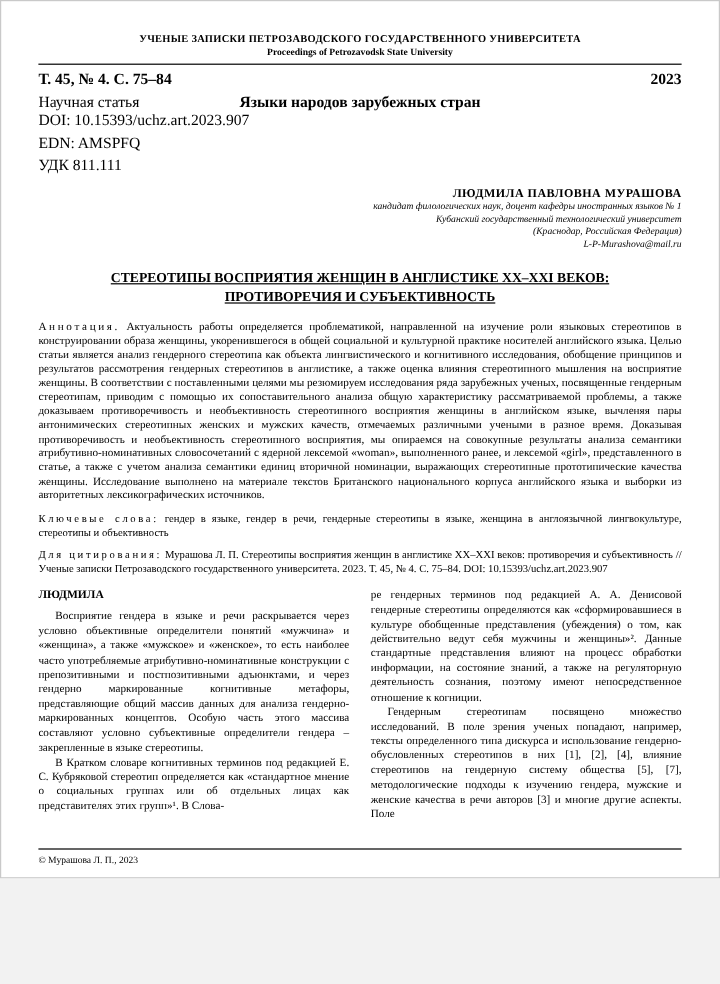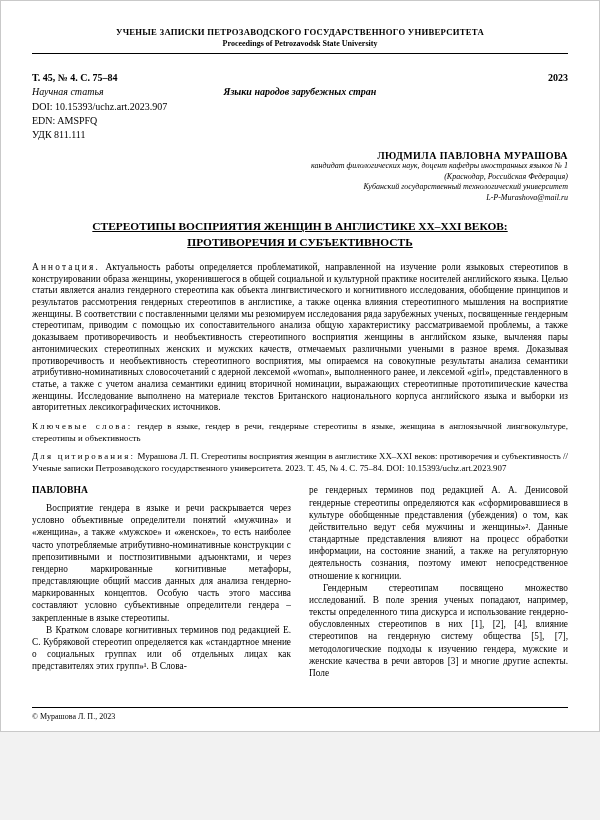--- a/index.html
+++ b/index.html
@@ -9,23 +9,23 @@
     border:1px solid #c9c9c9;
     padding:26px 31px;
     position:relative;
     font-family:"Liberation Serif", serif;
   }
   
   .journal-ru { text-align:center; font-weight:bold; font-size:8.7px; letter-spacing:0.25px; }
   .journal-en { text-align:center; font-weight:bold; font-size:8px; margin-top:2px; }
   .rule { border-top:1.2px solid #000; margin-top:5px; }
   
-  .meta { margin-top:18px; font-size:10px; }
+  .meta { margin-top:4px; font-size:13px; }
   .meta-row1 { display:flex; justify-content:space-between; font-weight:bold; }
-  .meta-row2 { position:relative; margin-top:3px; height:12px;font-style:italic; }
+  .meta-row2 { position:relative; margin-top:3px; height:12px; }
   .meta-row2 .article-type { position:absolute; left:0; }
   .meta-row2 .section { position:absolute; left:0; right:0; text-align:center; font-weight:bold; }
   .meta-line { margin-top:3px; }
   
   .author { margin-top:10px; text-align:right; }
   .author-name { font-weight:bold; font-size:10px; letter-spacing:0.4px; }
   .author-info { font-style:italic; font-size:8px; line-height:1.32; max-width:300px; margin-left:auto; }
   
   .title { text-align:center; font-weight:bold; font-size:11.4px; line-height:1.35; margin:16px 18px 12px;text-decoration:underline; }
   
@@ -64,22 +64,22 @@
       <span class="section">Языки народов зарубежных стран</span>
     </div>
     <div class="meta-line">DOI: 10.15393/uchz.art.2023.907</div>
     <div class="meta-line">EDN: AMSPFQ</div>
     <div class="meta-line">УДК 811.111</div>
   </div>
 
   <div class="author">
     <div class="author-name">ЛЮДМИЛА ПАВЛОВНА МУРАШОВА</div>
     <div class="author-info">кандидат филологических наук, доцент кафедры иностранных языков № 1</div>
+    <div class="author-info">Кубанский государственный технологический университет</div>
     <div class="author-info">(Краснодар, Российская Федерация)</div>
-    <div class="author-info">Кубанский государственный технологический университет</div>
     <div class="author-info">L-P-Murashova@mail.ru</div>
   </div>
 
   <h1 class="title">СТЕРЕОТИПЫ ВОСПРИЯТИЯ ЖЕНЩИН В АНГЛИСТИКЕ XX–XXI ВЕКОВ: ПРОТИВОРЕЧИЯ И СУБЪЕКТИВНОСТЬ</h1>
 
   <p class="abstract">
     <span class="spaced">Аннотация.</span>
     <span>Актуальность работы определяется проблематикой, направленной на изучение роли языковых стереотипов в конструировании образа женщины, укоренившегося в общей социальной и культурной практике носителей английского языка. Целью статьи является анализ гендерного стереотипа как объекта лингвистического и когнитивного исследования, обобщение принципов и результатов рассмотрения гендерных стереотипов в англистике, а также оценка влияния стереотипного мышления на восприятие женщины. В соответствии с поставленными целями мы резюмируем исследования ряда зарубежных ученых, посвященные гендерным стереотипам, приводим с помощью их сопоставительного анализа общую характеристику рассматриваемой проблемы, а также доказываем противоречивость и необъективность стереотипного восприятия женщины в английском языке, вычленяя пары антонимических стереотипных женских и мужских качеств, отмечаемых различными учеными в разное время. Доказывая противоречивость и необъективность стереотипного восприятия, мы опираемся на совокупные результаты анализа семантики атрибутивно-номинативных словосочетаний с ядерной лексемой «woman», выполненного ранее, и лексемой «girl», представленного в статье, а также с учетом анализа семантики единиц вторичной номинации, выражающих стереотипные прототипические качества женщины. Исследование выполнено на материале текстов Британского национального корпуса английского языка и выборки из авторитетных лексикографических источников.</span>
   </p>
 
@@ -88,21 +88,21 @@
     <span>гендер в языке, гендер в речи, гендерные стереотипы в языке, женщина в англоязычной лингвокультуре, стереотипы и объективность</span>
   </p>
 
   <p class="cite">
     <span class="spaced">Для цитирования:</span>
     <span>Мурашова Л. П. Стереотипы восприятия женщин в англистике XX–XXI веков: противоречия и субъективность // Ученые записки Петрозаводского государственного университета. 2023. Т. 45, № 4. С. 75–84. DOI: 10.15393/uchz.art.2023.907</span>
   </p>
 
   <div class="columns">
     <div class="col">
-      <h2>ПАВЛОВНА</h2>
+      <h2>ЛЮДМИЛА</h2>
       <p class="indent">Восприятие гендера в языке и речи раскрывается через условно объективные определители понятий «мужчина» и «женщина», а также «мужское» и «женское», то есть наиболее часто употребляемые атрибутивно-номинативные конструкции с препозитивными и постпозитивными адъюнктами, и через гендерно маркированные когнитивные метафоры, представляющие общий массив данных для анализа гендерно-маркированных концептов. Особую часть этого массива составляют условно субъективные определители гендера – закрепленные в языке стереотипы.</p>
       <p class="indent">В Кратком словаре когнитивных терминов под редакцией Е. С. Кубряковой стереотип определяется как «стандартное мнение о социальных группах или об отдельных лицах как представителях этих групп»¹. В Слова-</p>
     </div>
     <div class="col">
       <p>ре гендерных терминов под редакцией А. А. Денисовой гендерные стереотипы определяются как «сформировавшиеся в культуре обобщенные представления (убеждения) о том, как действительно ведут себя мужчины и женщины»². Данные стандартные представления влияют на процесс обработки информации, на состояние знаний, а также на регуляторную деятельность сознания, поэтому имеют непосредственное отношение к когниции.</p>
       <p class="indent">Гендерным стереотипам посвящено множество исследований. В поле зрения ученых попадают, например, тексты определенного типа дискурса и использование гендерно-обусловленных стереотипов в них [1], [2], [4], влияние стереотипов на гендерную систему общества [5], [7], методологические подходы к изучению гендера, мужские и женские качества в речи авторов [3] и многие другие аспекты. Поле</p>
     </div>
   </div>
 
   <div class="footer">

